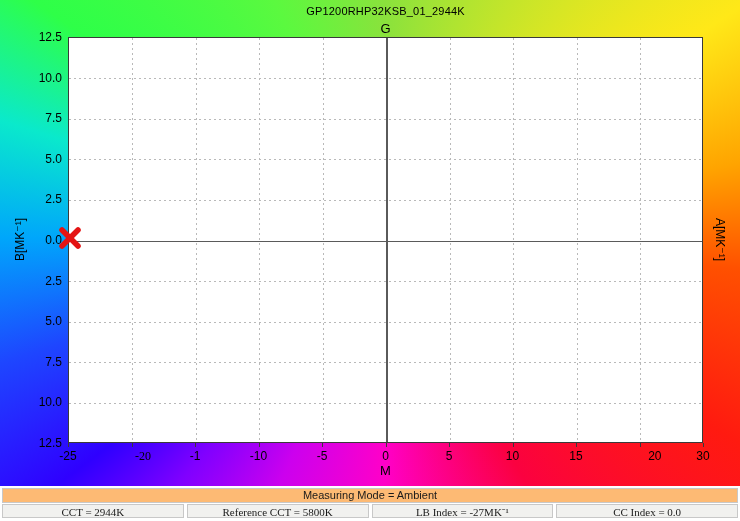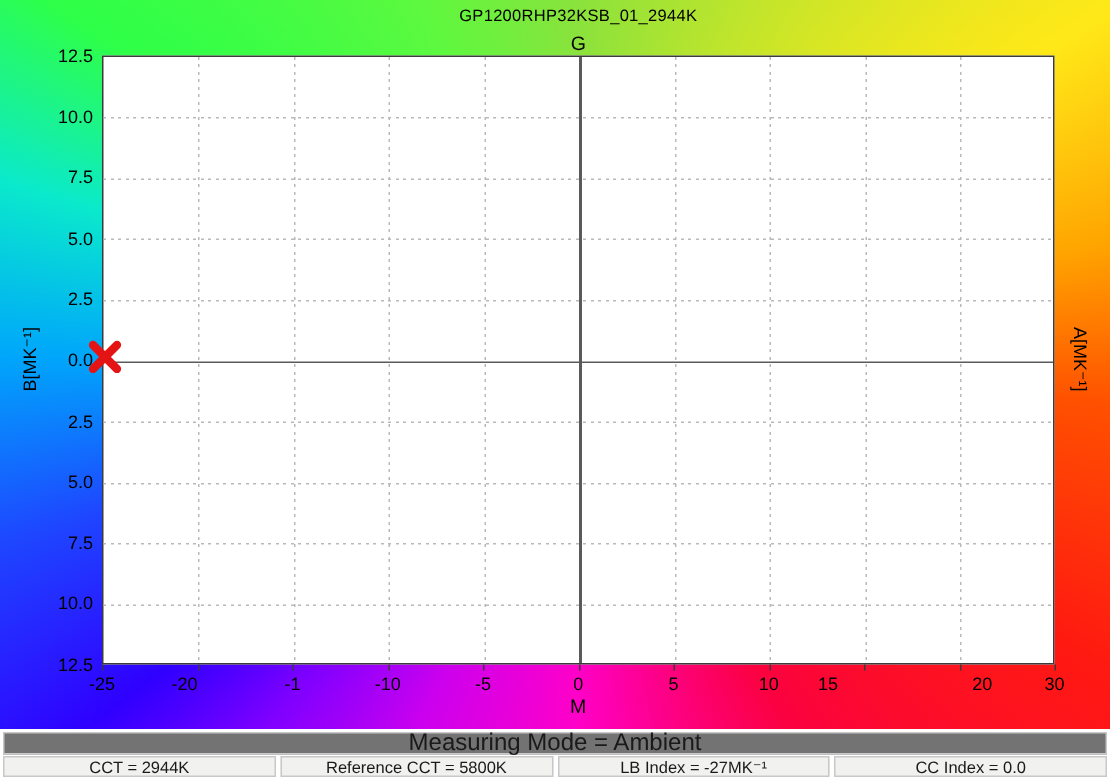--- a/index.html
+++ b/index.html
@@ -69,30 +69,30 @@
     display:flex;align-items:center;justify-content:center;
   }
   .side-label-box.left{left:6px;}
   .side-label-box.right{left:706px;}
   .side-label{font-size:12px;color:#000;white-space:nowrap;}
   .side-label.read-up{writing-mode:vertical-rl;transform:rotate(180deg);}
   .side-label.read-down{writing-mode:vertical-rl;}
   .marker{position:absolute;width:24px;height:24px;margin:-12px 0 0 -12px;}
   .footer-bar{
     position:absolute;left:2px;right:2px;top:488px;height:13px;
-    background:#737373;border:1px solid #c8c8c8;box-sizing:content-box;
-    text-align:center;font-size:16px;line-height:13px;color:#1a1a1a;
+    background:#fdba74;border:1px solid #c8c8c8;box-sizing:content-box;
+    text-align:center;font-size:11px;line-height:13px;color:#1a1a1a;
   }
   .footer-cells{
     position:absolute;left:2px;right:2px;top:504px;height:14px;
     display:flex;gap:3px;
   }
   .footer-cell{
     flex:1;background:#f1f1ef;border:1px solid #c8c8c8;
-    text-align:center;font-size:11px;line-height:14px;color:#1a1a1a;
+    text-align:center;font-size:11px;line-height:14px;color:#1a1a1a;font-family:Liberation Serif, serif;
   }
 </style>
 </head>
 <body>
 
 <div class="stage">
   <div class="gradient-bg"></div>
 
   <div class="chart-title">GP1200RHP32KSB_01_2944K</div>
   <div class="axis-top-label">G</div>
@@ -123,35 +123,35 @@
   <div class="side-label-box left">
     <span class="side-label read-up">B[MK⁻¹]</span>
   </div>
   <div class="side-label-box right">
     <span class="side-label read-down">A[MK⁻¹]</span>
   </div>
 
   <div id="xtick-layer">
       <div class="xtick-label" style="left: 68px;">-25</div>
       <div class="xtick-mark" style="left: 68px;"></div>
-      <div class="xtick-label" style="left: 123px;">-20</div>
+      <div class="xtick-label" style="left: 143px; font-family: Liberation Serif, serif;">-20</div>
       <div class="xtick-mark" style="left: 131.5px;"></div>
       <div class="xtick-label" style="left: 195px;">-1</div>
       <div class="xtick-mark" style="left: 195px;"></div>
       <div class="xtick-label" style="left: 258.5px;">-10</div>
       <div class="xtick-mark" style="left: 258.5px;"></div>
       <div class="xtick-label" style="left: 322px;">-5</div>
       <div class="xtick-mark" style="left: 322px;"></div>
       <div class="xtick-label" style="left: 385.5px;">0</div>
       <div class="xtick-mark" style="left: 385.5px;"></div>
       <div class="xtick-label" style="left: 449px;">5</div>
       <div class="xtick-mark" style="left: 449px;"></div>
       <div class="xtick-label" style="left: 512.5px;">10</div>
       <div class="xtick-mark" style="left: 512.5px;"></div>
-      <div class="xtick-label" style="left: 552px;">15</div>
+      <div class="xtick-label" style="left: 576px;">15</div>
       <div class="xtick-mark" style="left: 576px;"></div>
       <div class="xtick-label" style="left: 639.5px; text-align: right;">20</div>
       <div class="xtick-mark" style="left: 639.5px;"></div>
       <div class="xtick-label" style="left: 703px;">30</div>
       <div class="xtick-mark" style="left: 703px;"></div>
     </div>
   <div id="ytick-layer">
       <div class="ytick-label" style="top: 37px;">12.5</div>
       <div class="ytick-label" style="top: 77.6px;">10.0</div>
       <div class="ytick-label" style="top: 118.2px;">7.5</div>

